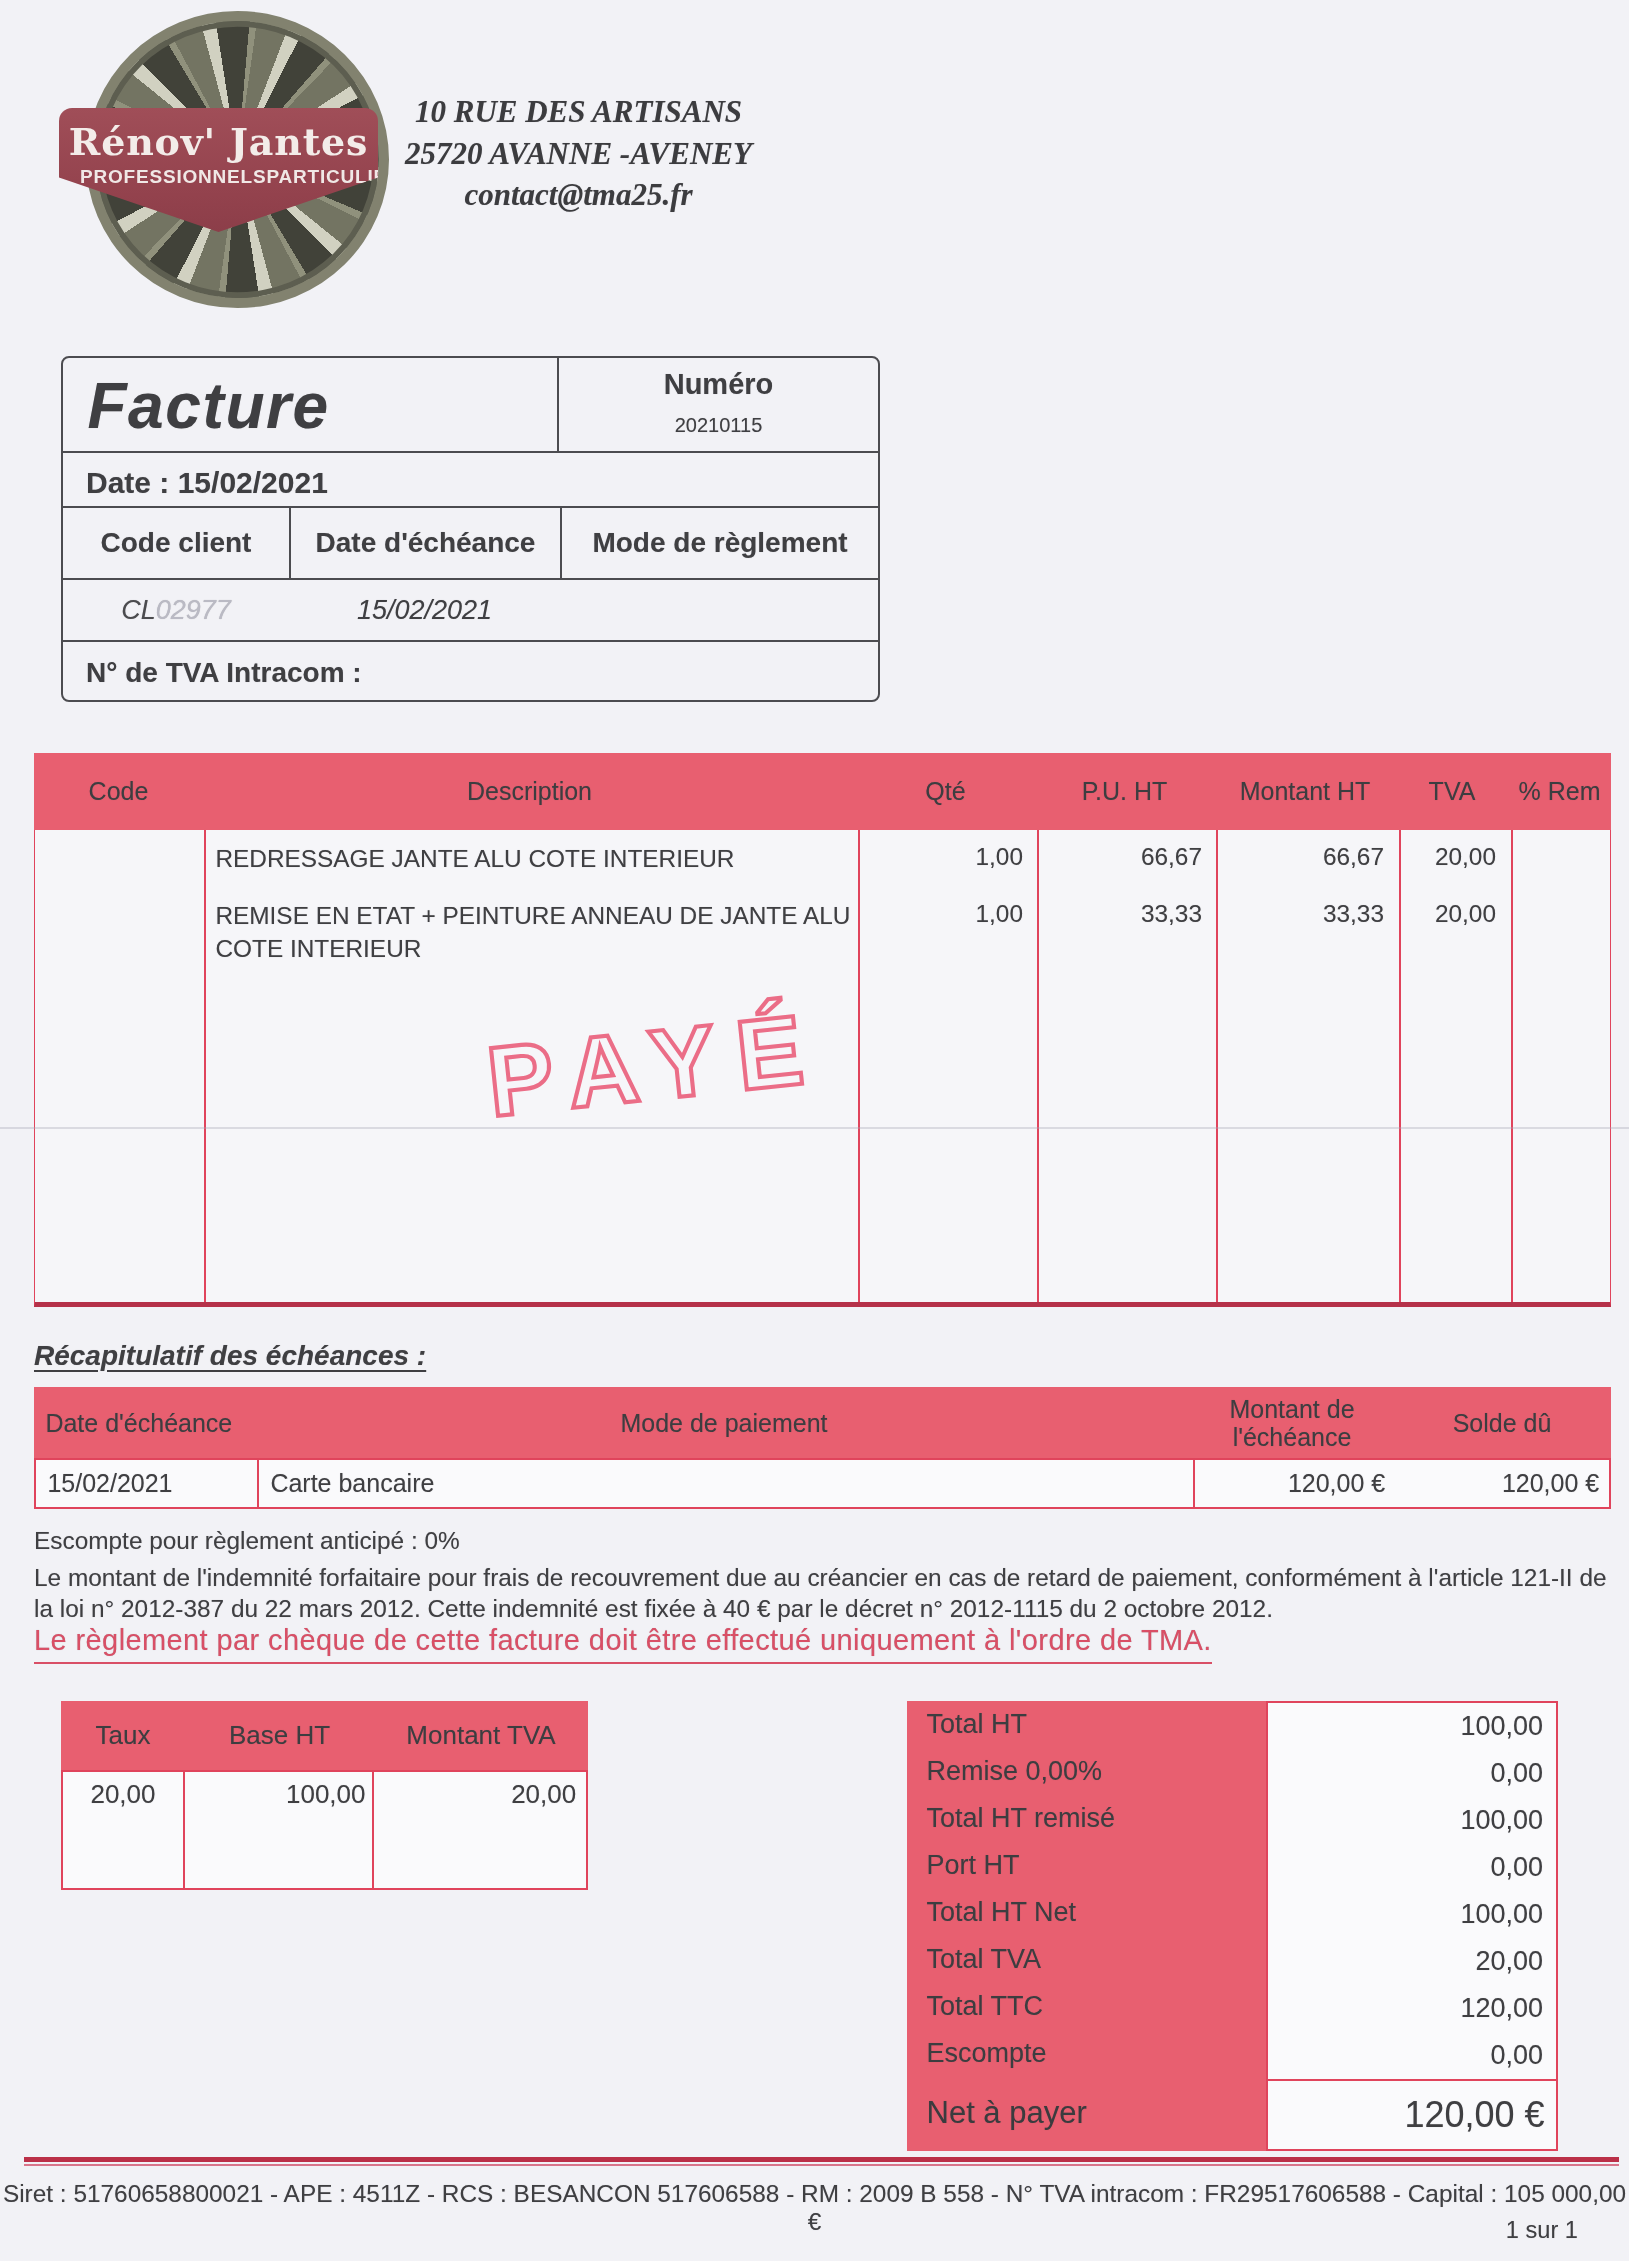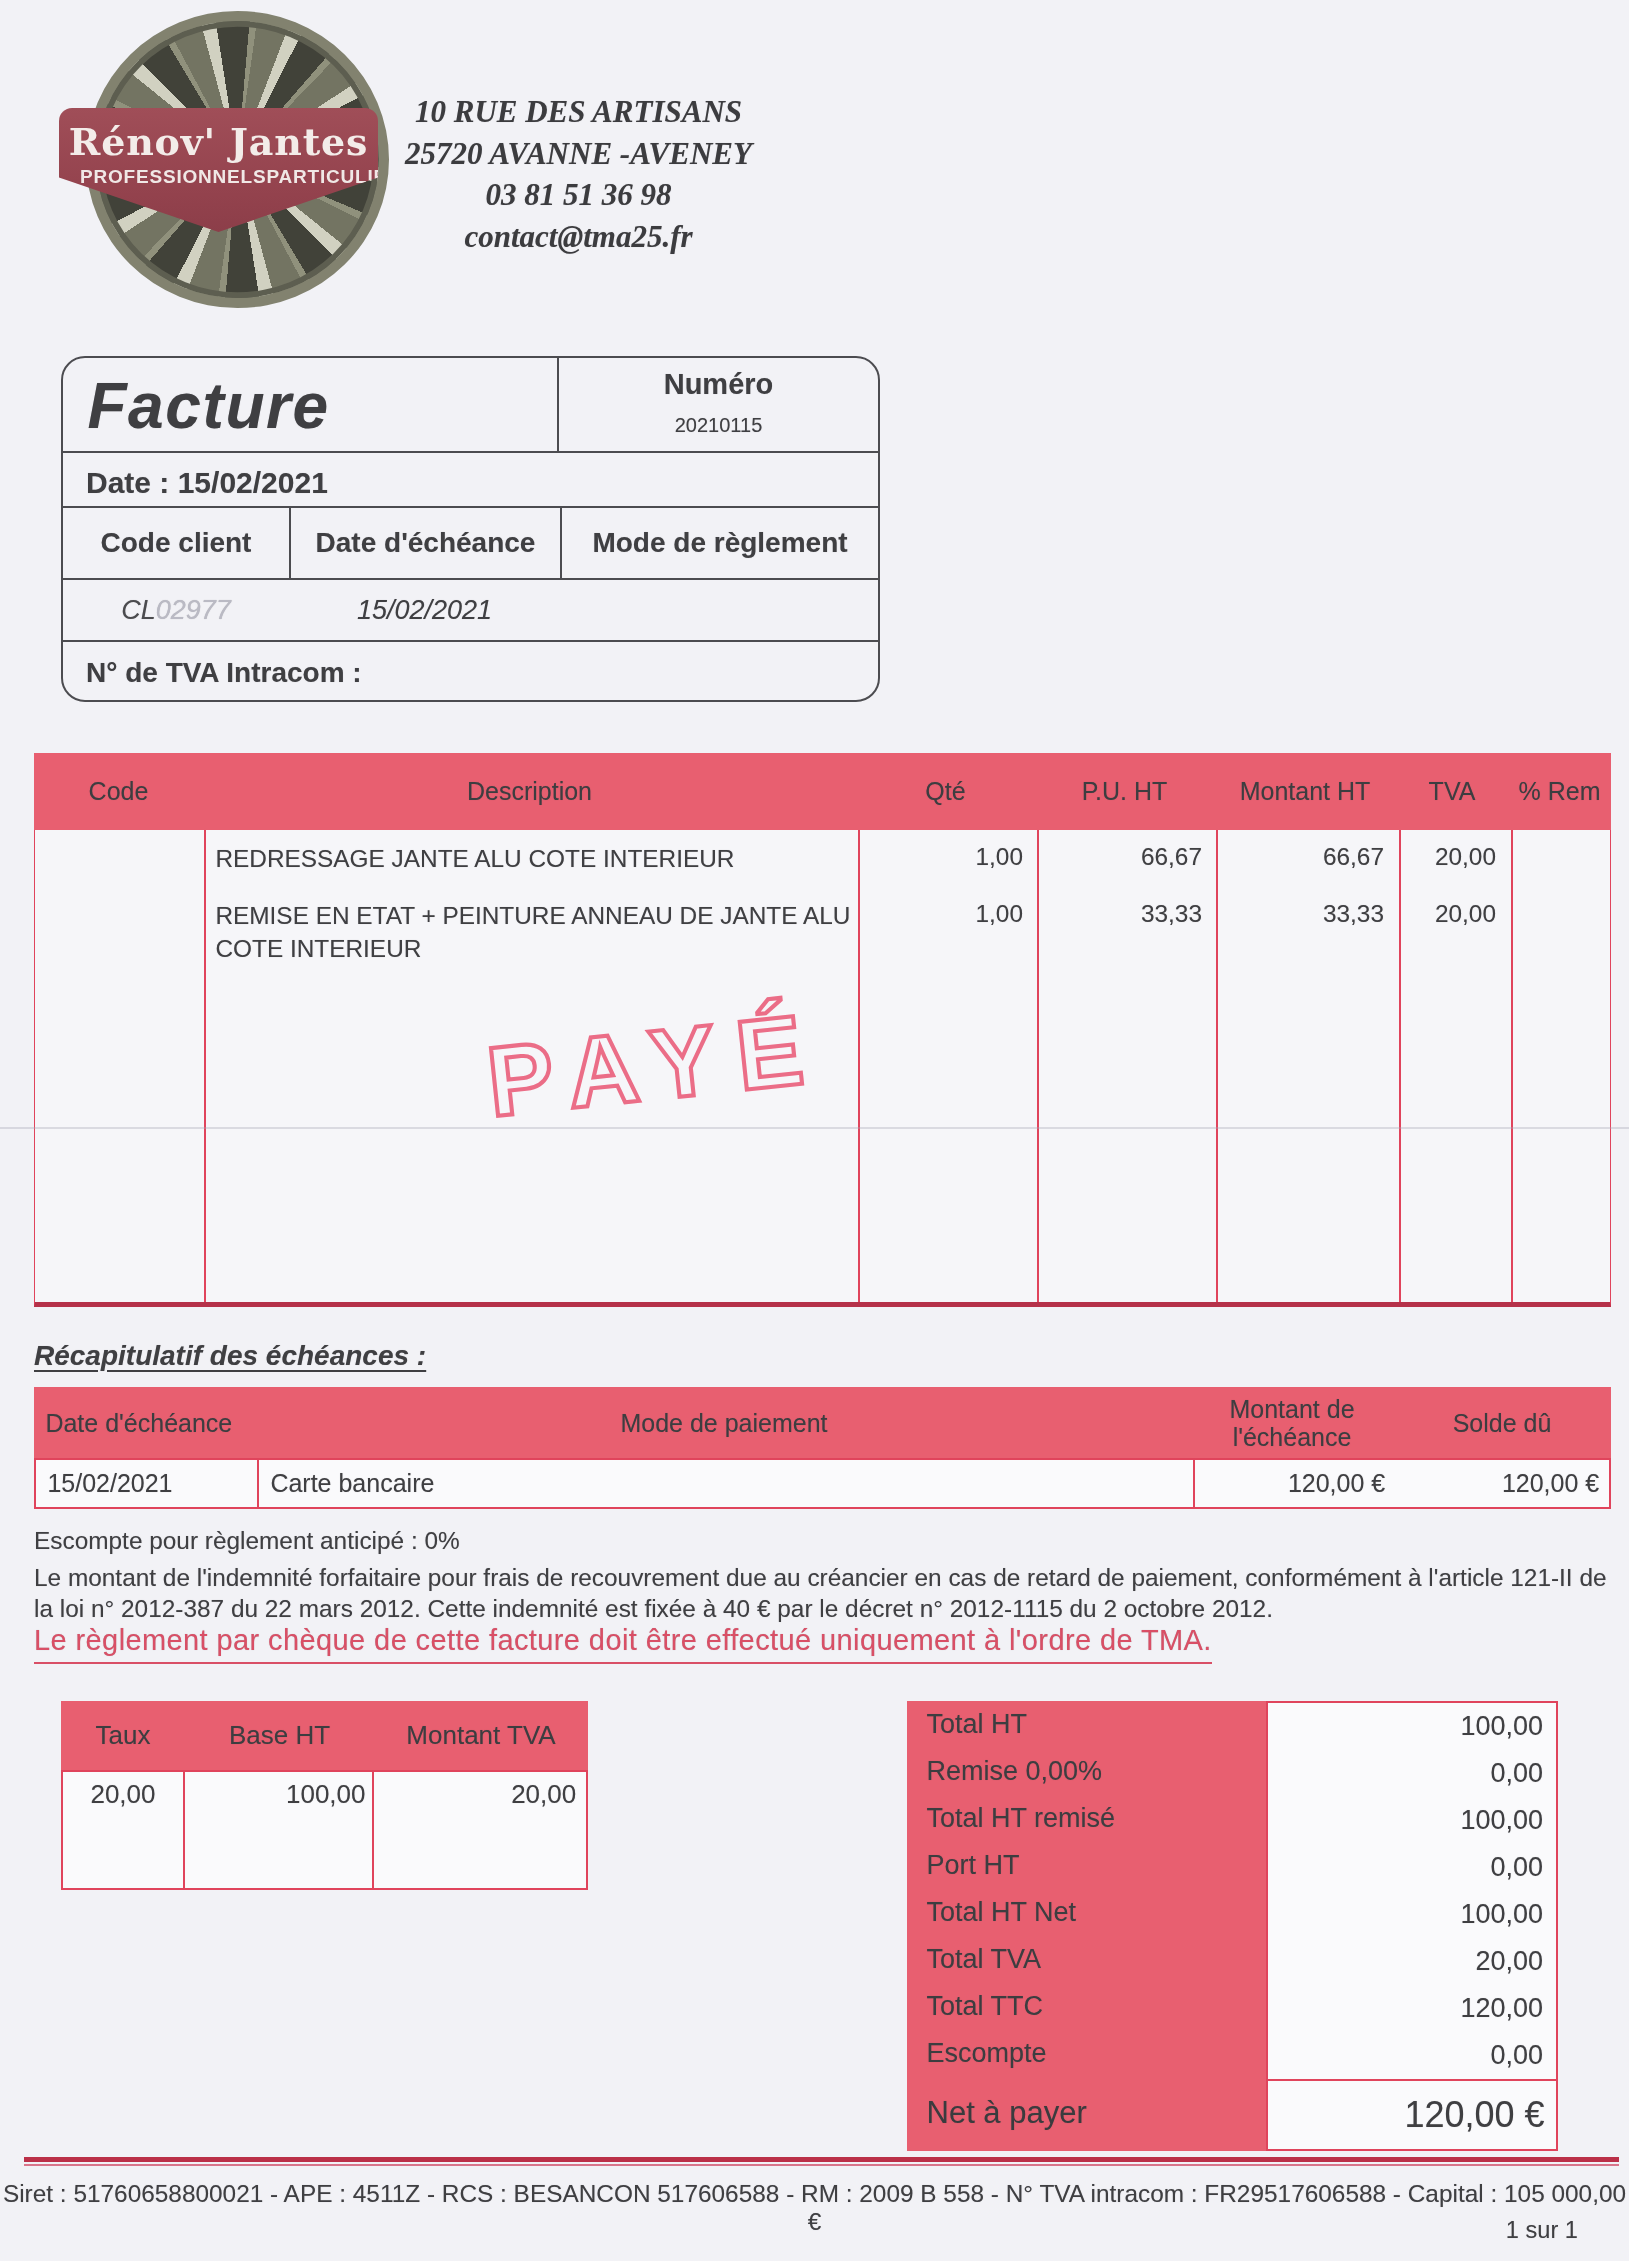--- a/index.html
+++ b/index.html
@@ -33,21 +33,21 @@
     font-size:19px;font-weight:bold;color:#f0e8e6;letter-spacing:0.8px;
   }
   .contact{
     position:absolute;left:391px;top:91px;width:375px;text-align:center;
     font-family:"Liberation Serif",serif;font-style:italic;font-weight:bold;
     font-size:31px;line-height:1.34;color:#3c3c3f;
   }
   
   .ibox{
     position:absolute;left:61px;top:356px;width:819px;height:346px;
-    border:2.4px solid #4c4c50;border-radius:24px;overflow:hidden;box-sizing:border-box;
+    border:2.4px solid #4c4c50;border-radius:8px;overflow:hidden;box-sizing:border-box;
   }
   .ib-row1{display:flex;height:93px;}
   .ib-title{
     width:494px;font-size:64px;font-weight:bold;font-style:italic;
     padding:11.4px 0 0 24.4px;letter-spacing:1.6px;box-sizing:border-box;
   }
   .ib-numcell{flex:1;border-left:2.4px solid #4c4c50;text-align:center;}
   .ib-numlabel{font-size:29px;font-weight:bold;margin-top:9.8px;}
   .ib-numvalue{font-size:20px;margin-top:13px;}
   .ib-row2{height:55px;border-top:2.4px solid #4c4c50;font-size:30px;font-weight:bold;
@@ -160,21 +160,20 @@
   <div class="ribbon">
     <div class="ribbon-brand">Rénov' Jantes</div>
     <div class="ribbon-tagline">
       <span>PROFESSIONNELS</span>
       <span>PARTICULIERS</span>
     </div>
   </div>
   <div class="contact">
     <div>10 RUE DES ARTISANS</div>
     <div>25720 AVANNE -AVENEY</div>
-    <div>03 81 51 36 98</div>
     <div>contact@tma25.fr</div>
   </div>
 
   <div class="ibox">
     <div class="ib-row1">
       <div class="ib-title">Facture</div>
       <div class="ib-numcell">
         <div class="ib-numlabel">Numéro</div>
         <div class="ib-numvalue">20210115</div>
       </div>

